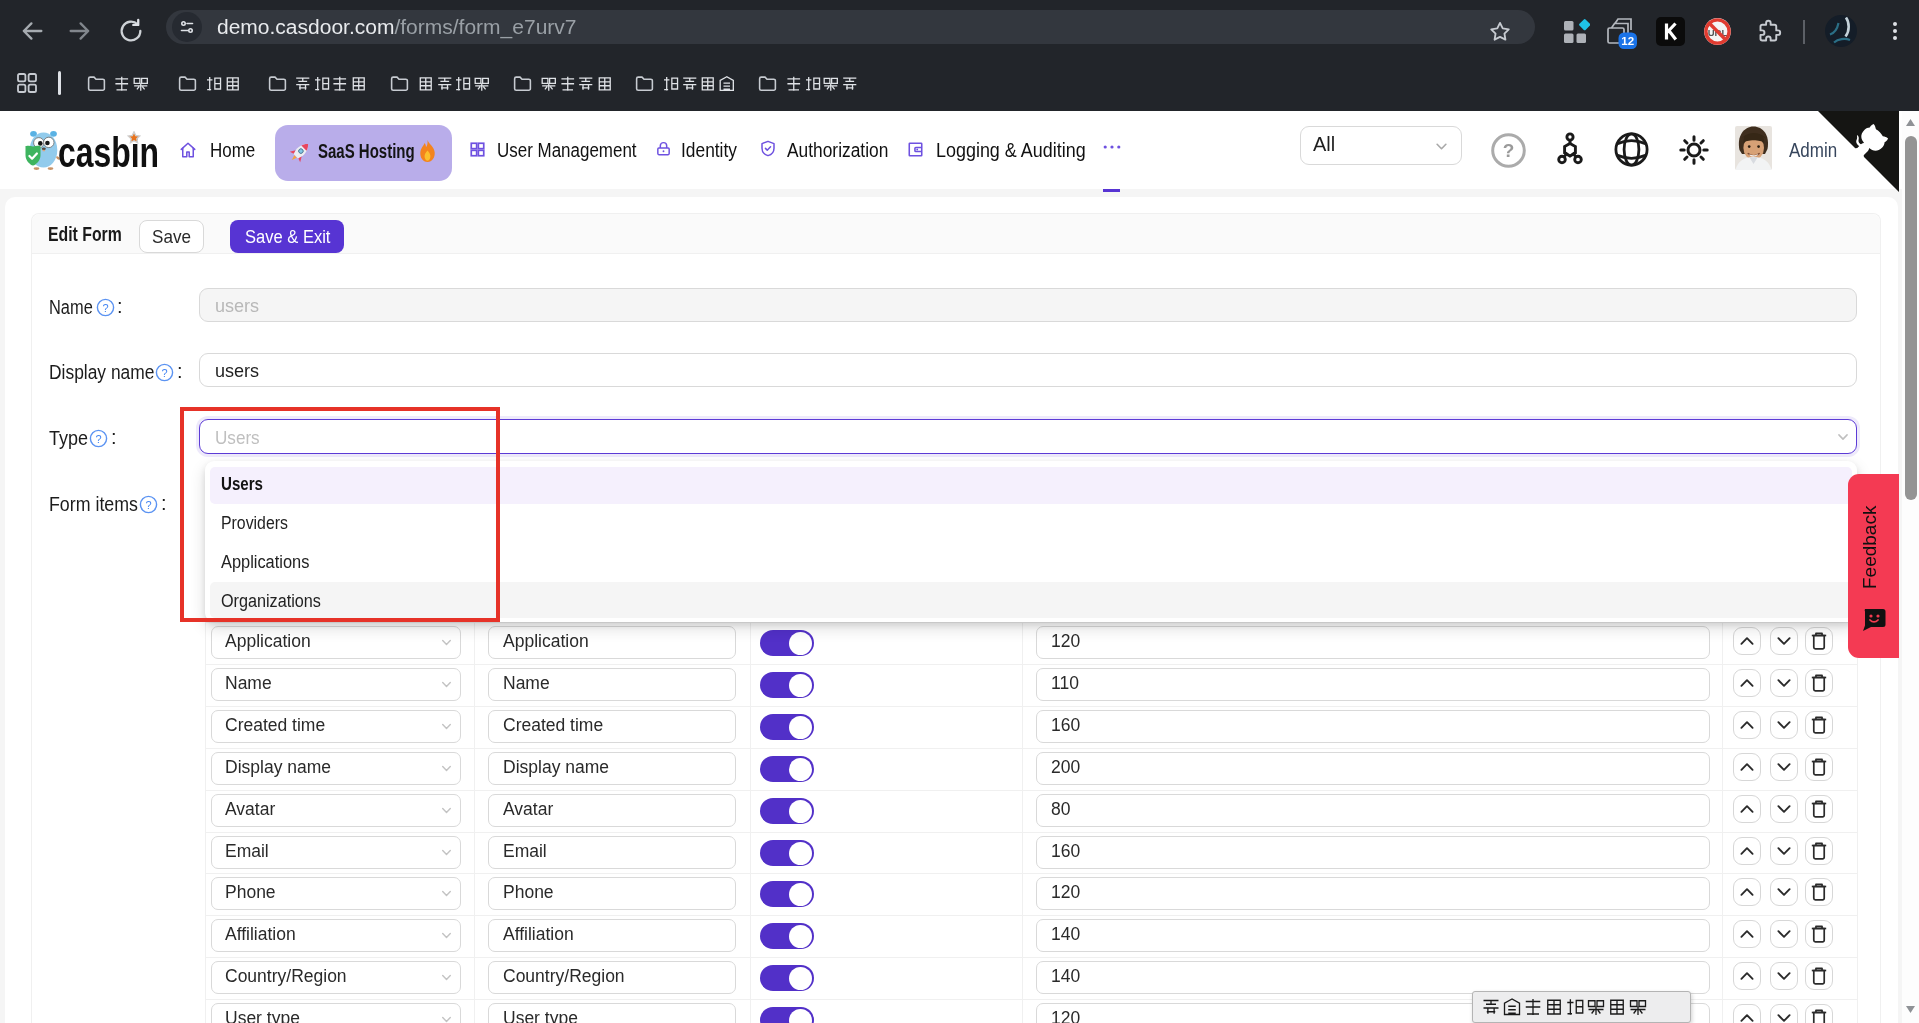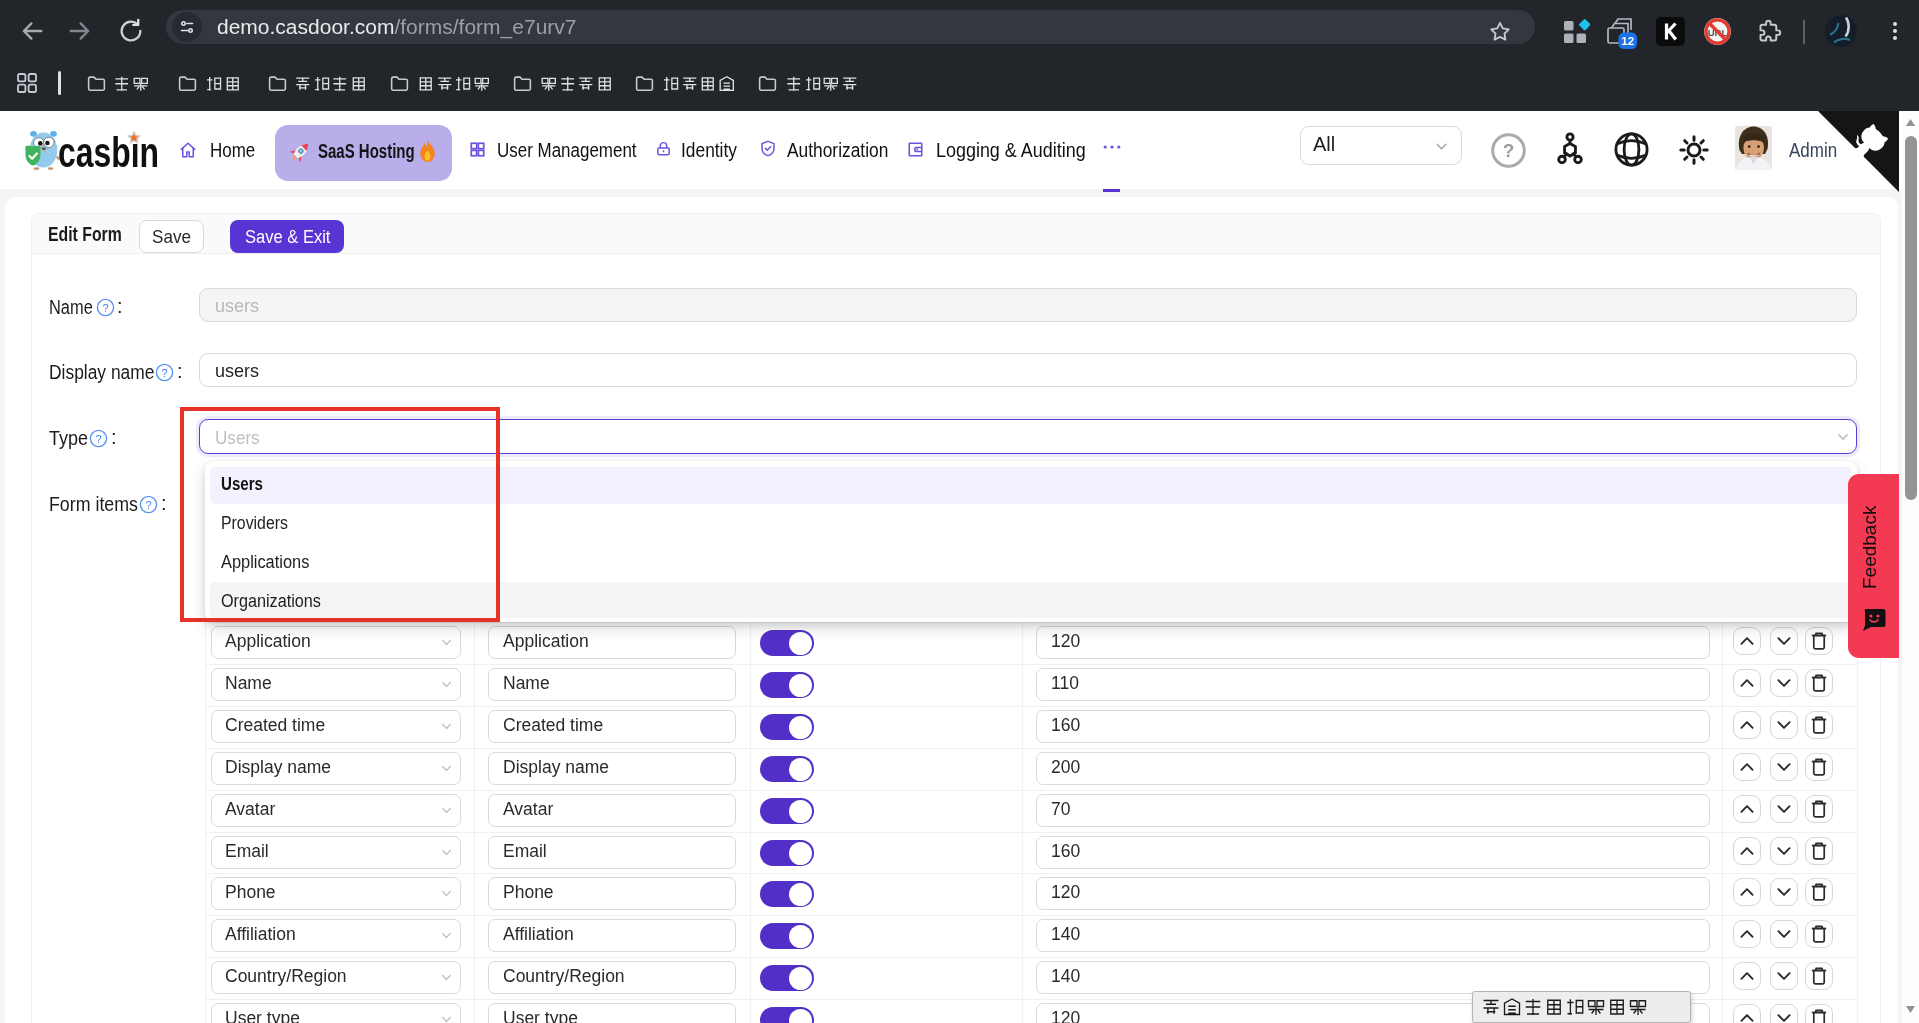--- a/index.html
+++ b/index.html
@@ -508,21 +508,21 @@
 <div class="a" style="left:211px;top:794px;width:250px;height:33px;background:#fff;border:1px solid #d9d9d9;border-radius:7px"></div>
 <div class="txt" style="left:225px;top:799px;font-size:17.5px;color:#2a2a2a">Avatar</div>
 <svg class="a" style="left:440px;top:804px" width="13" height="13" viewBox="0 0 12 12">
     <path d="M2.5 4.2 6 7.8 9.5 4.2" stroke="#c3c3c3" stroke-width="1.3" fill="none" stroke-linecap="round" stroke-linejoin="round"></path>
   </svg>
 <div class="a" style="left:488px;top:794px;width:248px;height:33px;background:#fff;border:1px solid #d9d9d9;border-radius:7px"></div>
 <div class="txt" style="left:503px;top:799px;font-size:17.5px;color:#2a2a2a">Avatar</div>
 <div class="a" style="left:760px;top:798px;width:54px;height:26px;border-radius:13px;background:#5230c8"></div>
 <div class="a" style="left:789px;top:799.5px;width:23px;height:23px;border-radius:11.5px;background:#fff"></div>
 <div class="a" style="left:1036px;top:794px;width:674px;height:33px;background:#fff;border:1px solid #d9d9d9;border-radius:7px"></div>
-<div class="txt" style="left:1051px;top:799px;font-size:17.5px;color:#2a2a2a">70</div>
+<div class="txt" style="left:1051px;top:799px;font-size:17.5px;color:#2a2a2a">80</div>
 <div class="a" style="left:1733px;top:795px;width:28px;height:28px;background:#fff;border:1px solid #d7d7d7;border-radius:9px"></div>
 <svg class="a" style="left:1739px;top:801px" width="16" height="16" viewBox="0 0 16 16">
     <path d="M2.4 10.8 8 5.2l5.6 5.6" stroke="#2b2b2b" stroke-width="1.9" fill="none" stroke-linecap="round" stroke-linejoin="round"></path>
   </svg>
 <div class="a" style="left:1770px;top:795px;width:28px;height:28px;background:#fff;border:1px solid #d7d7d7;border-radius:9px"></div>
 <svg class="a" style="left:1776px;top:801px" width="16" height="16" viewBox="0 0 16 16">
     <path d="M2.4 5.2 8 10.8l5.6-5.6" stroke="#2b2b2b" stroke-width="1.9" fill="none" stroke-linecap="round" stroke-linejoin="round"></path>
   </svg>
 <div class="a" style="left:1805px;top:795px;width:28px;height:28px;background:#fff;border:1px solid #d7d7d7;border-radius:9px"></div>
 <svg class="a" style="left:1810px;top:799px" width="18" height="20" viewBox="0 0 20 22">

